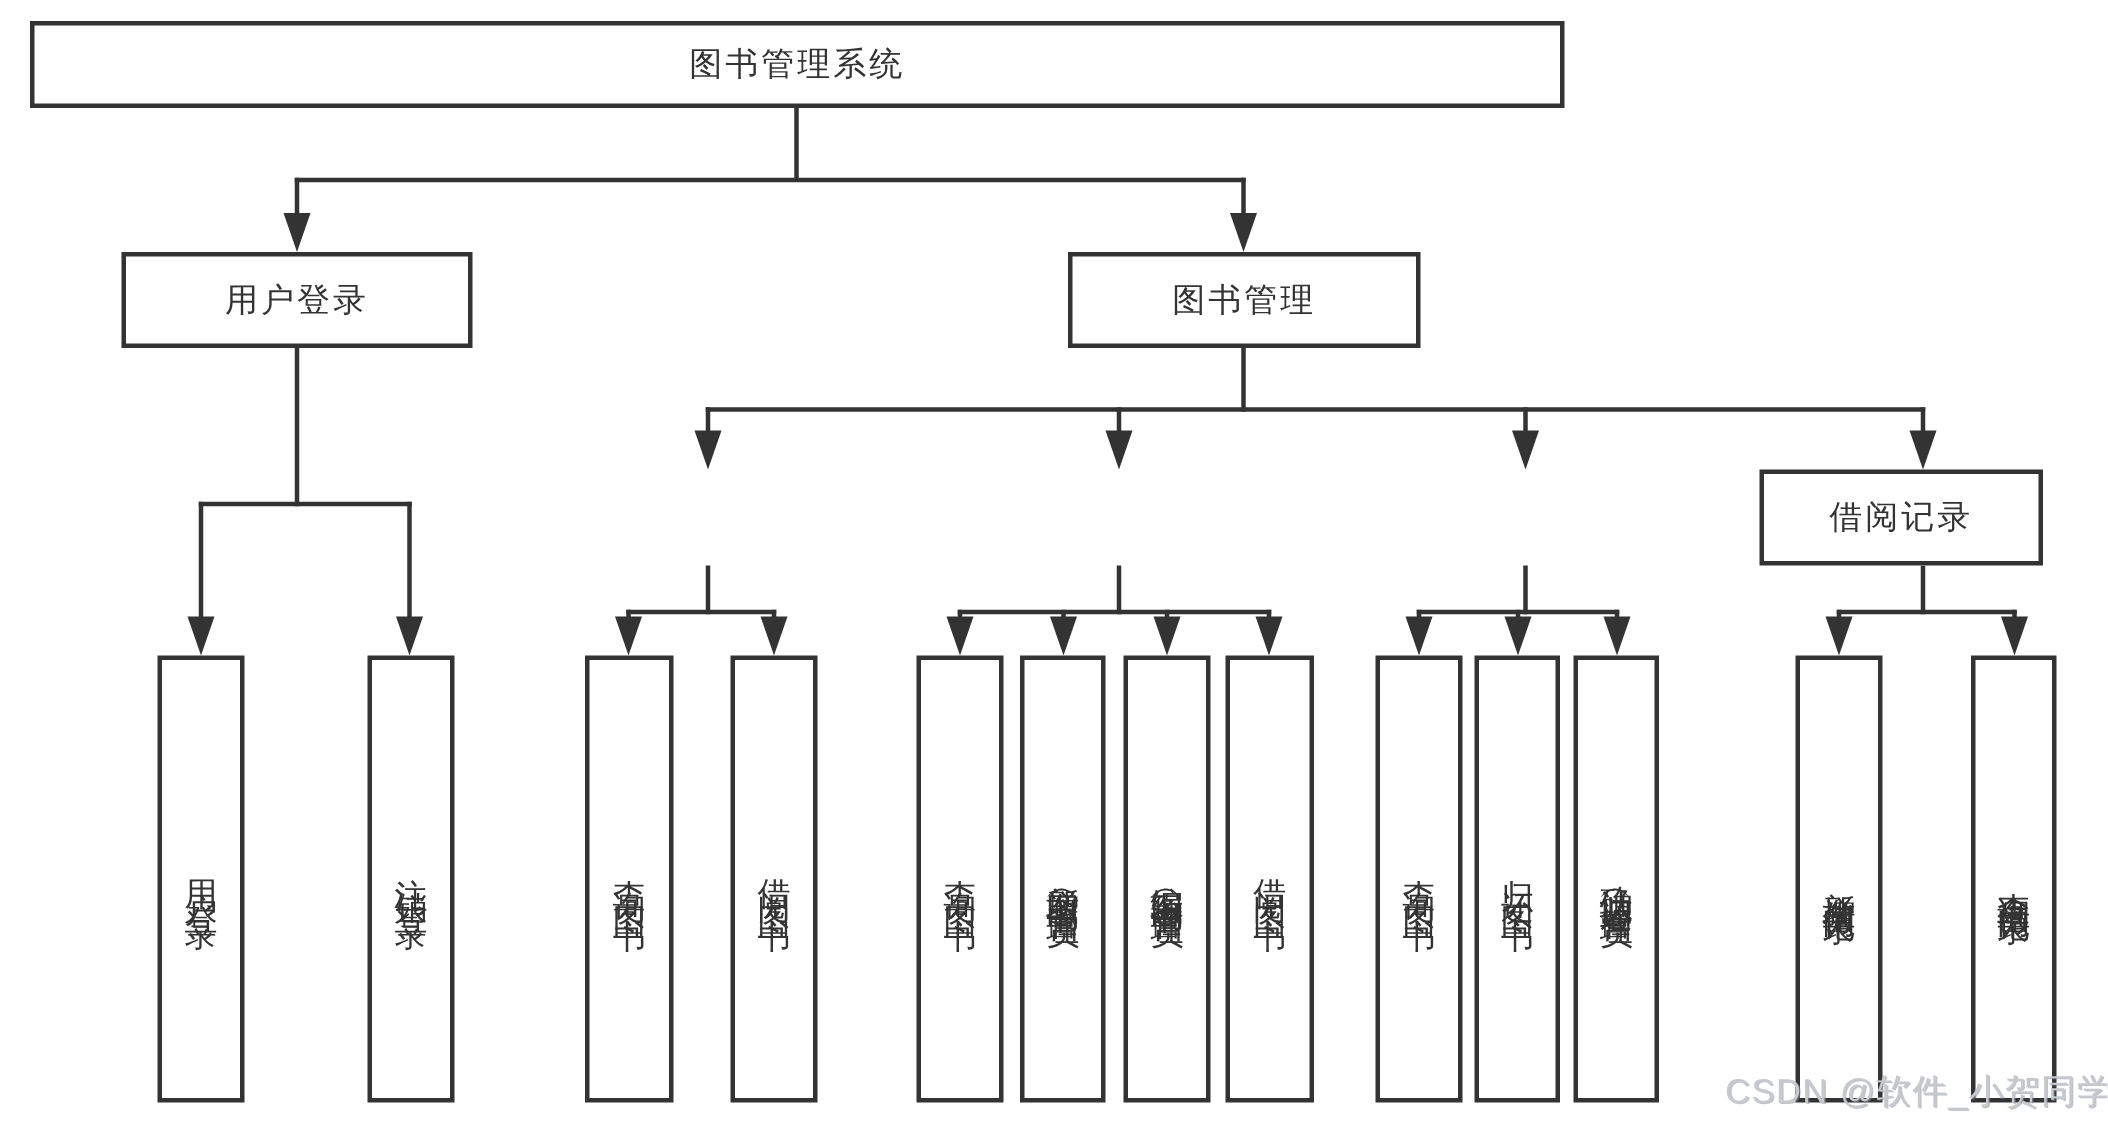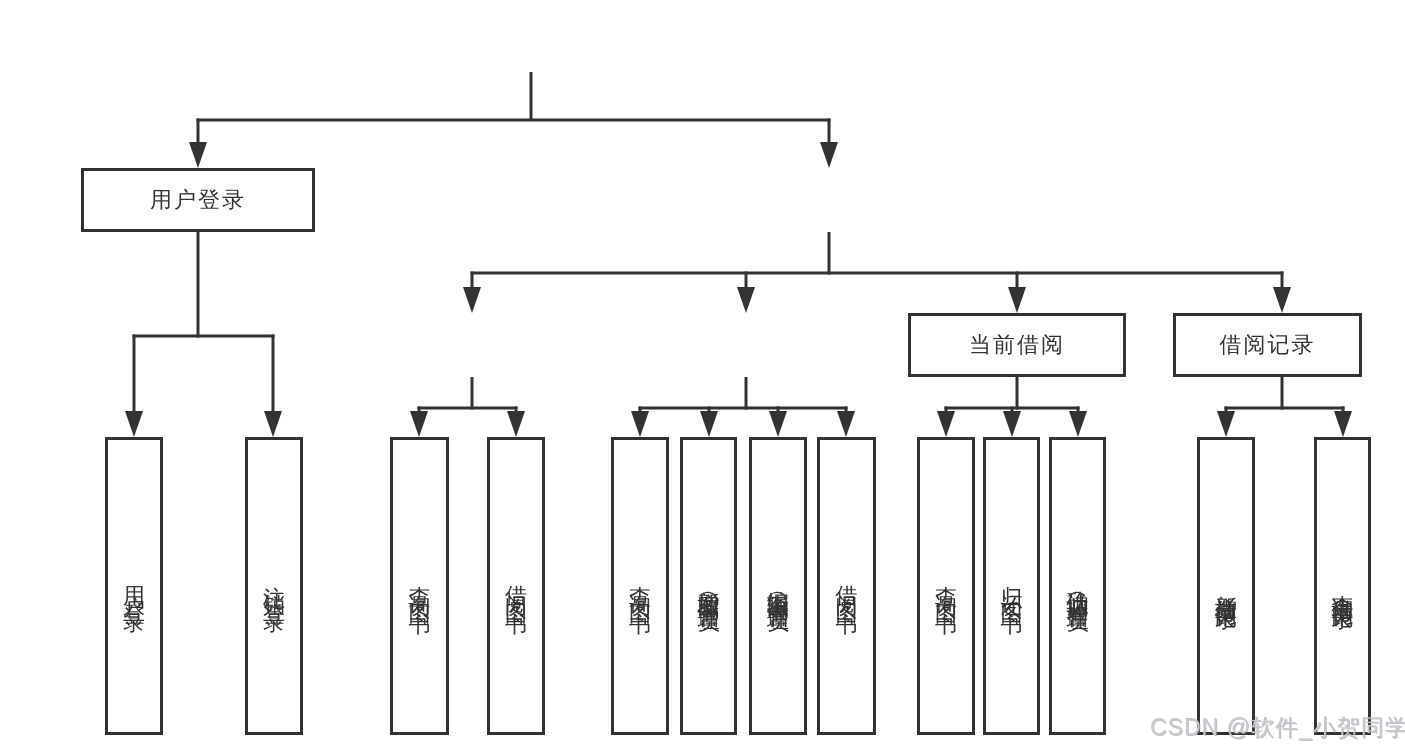--- a/index.html
+++ b/index.html
@@ -108,28 +108,31 @@
     <g>
       <line x1="1282" y1="377" x2="1282" y2="409.5"></line>
       <line x1="1224.5" y1="408" x2="1344.5" y2="408"></line>
       <line x1="1226" y1="406.5" x2="1226" y2="418"></line>
       <polygon points="1217,411 1235,411 1226,437"></polygon>
       <line x1="1343" y1="406.5" x2="1343" y2="418"></line>
       <polygon points="1334,411 1352,411 1343,437"></polygon>
     </g>
   </svg>
 
+  <div class="node h" style="left:20px;top:14px;width:1023px;height:58px">
+    <span class="lbl">图书管理系统</span>
+  </div>
 
   <div class="node h" style="left:81px;top:168px;width:234px;height:64px">
     <span class="lbl">用户登录</span>
   </div>
+  <div class="node h" style="left:712px;top:168px;width:235px;height:64px">
+    <span class="lbl">图书管理</span>
+  </div>
 
-  <div class="node h" style="left:908px;top:313px;width:218px;height:64px">
-    <span class="lbl">当前借阅</span>
-  </div>
   <div class="node h" style="left:1173px;top:313px;width:189px;height:64px">
     <span class="lbl">借阅记录</span>
   </div>
 
   <div class="node v" style="left:105px;top:437px;width:58px;height:298px">
     <span class="lbl">用户登录</span>
   </div>
   <div class="node v" style="left:245px;top:437px;width:58px;height:298px">
     <span class="lbl">注销登录</span>
   </div>

